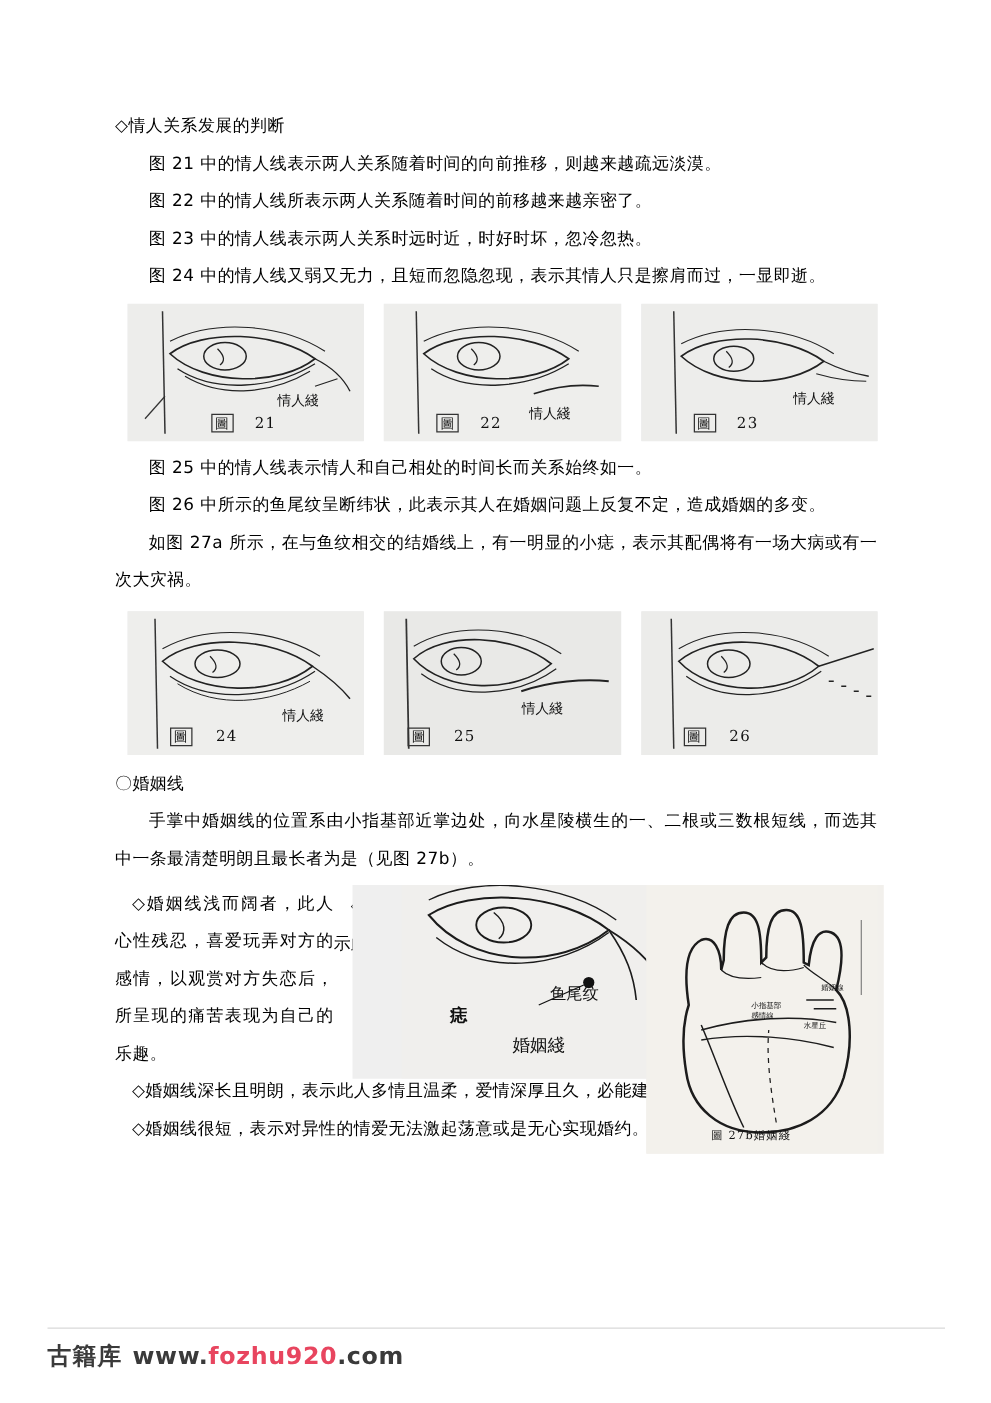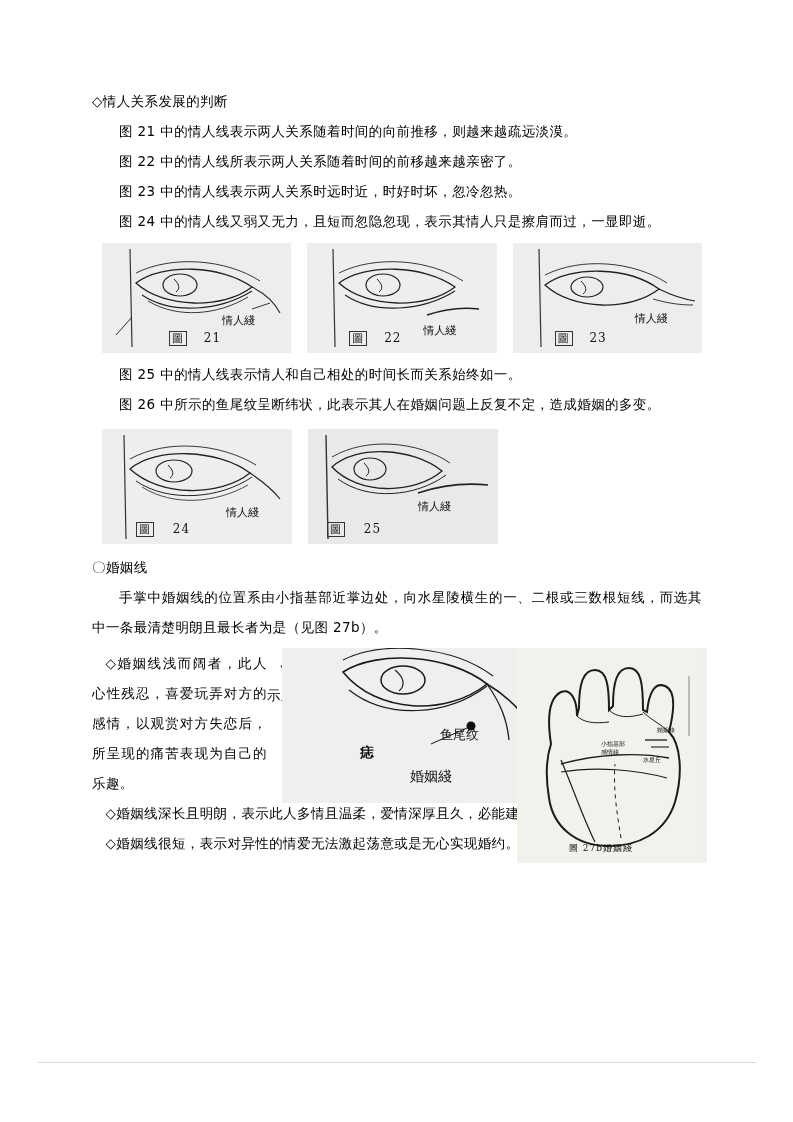--- a/index.html
+++ b/index.html
@@ -200,20 +200,21 @@
         <span class="fig-caption" style="left:42px;top:88px;">
           <span class="fig-box-label">圖</span>
           <span style="margin-left:12px;">23</span>
         </span>
       </div>
 
     </div>
 
     <p class="para">图 25 中的情人线表示情人和自己相处的时间长而关系始终如一。</p>
     <p class="para">图 26 中所示的鱼尾纹呈断纬状，此表示其人在婚姻问题上反复不定，造成婚姻的多变。</p>
+    <p class="para">如图 27a 所示，在与鱼纹相交的结婚线上，有一明显的小痣，表示其配偶将有一场大病或有一次大灾祸。</p>
 
     <div class="figrow" style="margin-top:10px;">
 
       <div class="figbox" style="width:190px;height:115px;">
         <svg width="190" height="115" viewBox="0 0 190 115">
           <rect x="0" y="0" width="190" height="115" fill="#eeeeec"></rect>
           <path d="M22 6 L24 110" stroke="#333" stroke-width="1.2" fill="none"></path>
           <path d="M28 40 C54 18, 116 20, 148 44 C118 68, 58 68, 28 40 Z" stroke="#222" stroke-width="1.3" fill="none"></path>
           <ellipse cx="72" cy="42" rx="18" ry="11" stroke="#222" stroke-width="1.2" fill="none"></ellipse>
           <path d="M66 36 C72 42, 72 46, 68 49" stroke="#222" stroke-width="1" fill="none"></path>
@@ -240,20 +241,38 @@
           <path d="M24 28 C58 8, 110 12, 142 34" stroke="#222" stroke-width="0.9" fill="none"></path>
           <path d="M110 64 C134 56, 160 54, 180 56" stroke="#222" stroke-width="1.6" fill="none"></path>
         </svg>
         <span class="lbl" style="left:110px;top:70px;">情人綫</span>
         <span class="fig-caption" style="left:19px;top:93px;">
           <span class="fig-box-label">圖</span>
           <span style="margin-left:14px;">25</span>
         </span>
       </div>
 
+      <div class="figbox" style="width:190px;height:115px;">
+        <svg width="190" height="115" viewBox="0 0 190 115">
+          <rect x="0" y="0" width="190" height="115" fill="#ececea"></rect>
+          <path d="M24 6 L26 110" stroke="#333" stroke-width="1.2" fill="none"></path>
+          <path d="M30 40 C56 18, 112 20, 142 44 C114 68, 56 68, 30 40 Z" stroke="#222" stroke-width="1.3" fill="none"></path>
+          <ellipse cx="70" cy="42" rx="17" ry="11" stroke="#222" stroke-width="1.2" fill="none"></ellipse>
+          <path d="M64 36 C70 42, 70 46, 66 49" stroke="#222" stroke-width="1" fill="none"></path>
+          <path d="M36 52 C66 74, 112 70, 144 48" stroke="#222" stroke-width="1" fill="none"></path>
+          <path d="M30 30 C64 10, 116 14, 150 36" stroke="#222" stroke-width="0.9" fill="none"></path>
+          <path d="M142 44 L186 30" stroke="#222" stroke-width="1.1" fill="none"></path>
+          <path d="M150 56 l4 0 M160 60 l4 0 M170 64 l4 0 M180 68 l4 0" stroke="#222" stroke-width="1.1" fill="none"></path>
+        </svg>
+        <span class="lbl" style="left:124px;top:76px;"></span>
+        <span class="fig-caption" style="left:34px;top:93px;">
+          <span class="fig-box-label">圖</span>
+          <span style="margin-left:14px;">26</span>
+        </span>
+      </div>
 
     </div>
 
     <p class="para noindent" style="margin-top:8px;">〇婚姻线</p>
     <p class="para">手掌中婚姻线的位置系由小指基部近掌边处，向水星陵横生的一、二根或三数根短线，而选其中一条最清楚明朗且最长者为是（见图 27b）。</p>
 
     <div class="floatwrap">
 
       <p class="para float-left-text" style="text-indent:1em;">◇婚姻线浅而阔者，此人心性残忍，喜爱玩弄对方的感情，以观赏对方失恋后，所呈现的痛苦表现为自己的乐趣。</p>
 
@@ -315,14 +334,18 @@
       <div class="clr"></div>
     </div>
 
     <p class="para" style="text-indent:1em;">◇婚姻线深长且明朗，表示此人多情且温柔，爱情深厚且久，必能建立起一个幸福的家庭。</p>
     <p class="para" style="text-indent:1em;">◇婚姻线很短，表示对异性的情爱无法激起荡意或是无心实现婚约。再若短且浅者，则</p>
 
   </div>
 
   <div class="footer-rule"></div>
 
+  <div class="footer">
+    <span class="footer-cn">古籍库</span>
+    <span class="footer-url"><span>www.</span><span class="hl">fozhu920</span><span>.com</span></span>
+  </div>
 
 </div>
 
 </body></html>

